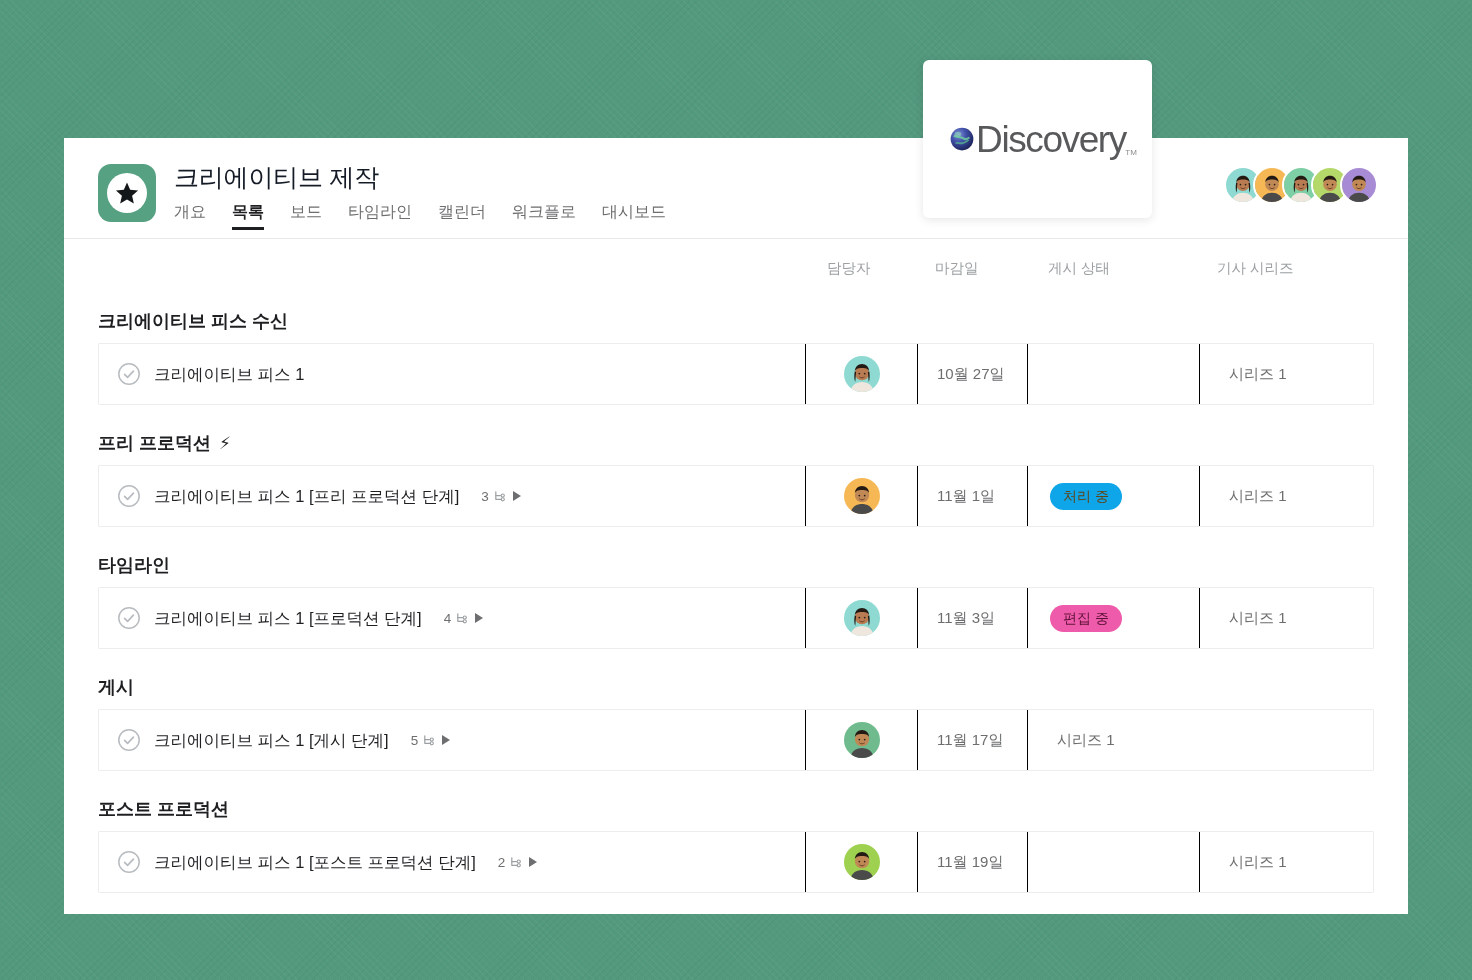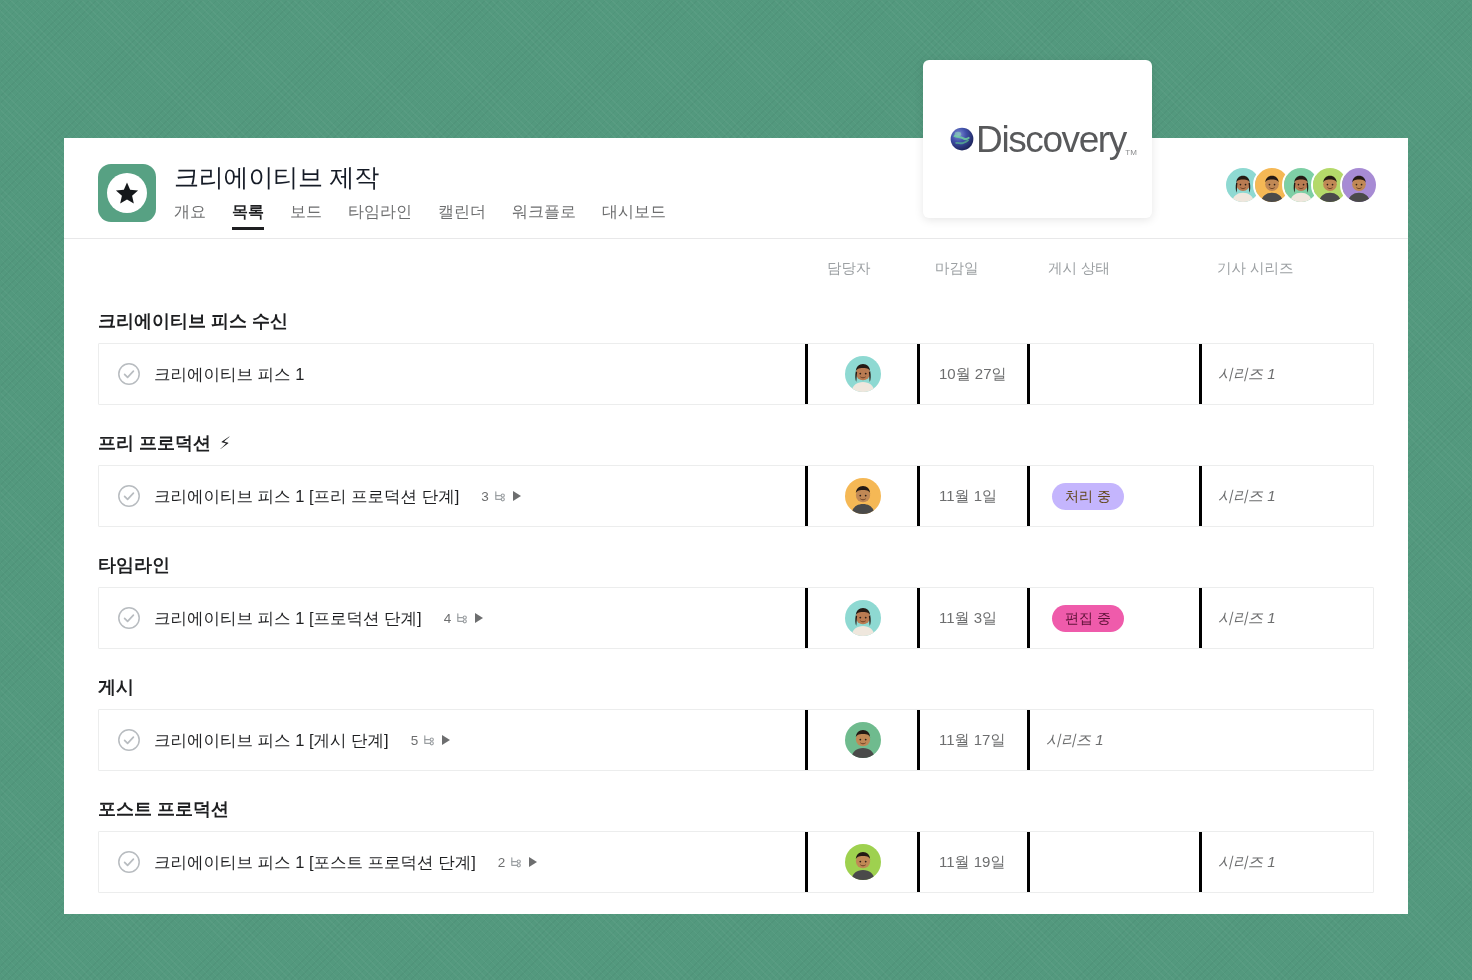--- a/index.html
+++ b/index.html
@@ -164,32 +164,32 @@
     border: 1px solid #eceded;
     border-radius: 1px;
     background: #fff;
     height: 62px;
   }
 
   .cell {
     display: flex;
     align-items: center;
     flex: none;
-    border-left: 3px solid #000000;
+    border-left: 1px solid #000000;
   }
   .cell.name {
     border-left: none;
     width: 706px;
     padding-left: 18px;
     gap: 13px;
   }
   .cell.assignee { width: 112px; justify-content: center; }
   .cell.due      { width: 110px; padding-left: 19px; }
   .cell.status   { width: 172px; padding-left: 22px; }
-  .cell.series   { width: 172px; padding-left: 16px; font-style: italic; }
+  .cell.series   { width: 172px; padding-left: 29px; }
 
   .check-circle { width: 24px; height: 24px; flex: none; }
   .check-circle svg { display: block; }
 
   .task-name {
     font-size: 16.5px;
     color: #1e1f21;
     line-height: 22px;
     white-space: nowrap;
   }
@@ -451,21 +451,21 @@
     <circle cx="17" cy="19.5" r="1" fill="#2b2018"></circle>
     <circle cx="23" cy="19.5" r="1" fill="#2b2018"></circle>
     <path d="M17.4 23.4c1.6 1.2 3.6 1.2 5.2 0" stroke="#6d4226" stroke-width="1.1" fill="none" stroke-linecap="round"></path>
   </svg>
               </div>
             </div>
             <div class="cell due">
               <span class="due-text">11월 1일</span>
             </div>
             <div class="cell status">
-              <span class="badge" style="background: #c4b5fd; color: rgb(96, 69, 23);">처리 중</span>
+              <span class="badge" style="background: #0ea5e9; color: rgb(96, 69, 23);">처리 중</span>
             </div>
             <div class="cell series">
               <span class="series-text">시리즈 1</span>
             </div>
           </div>
         </div>
         <div class="section">
           <div class="section-title">
             <span>타임라인</span>
           </div>

